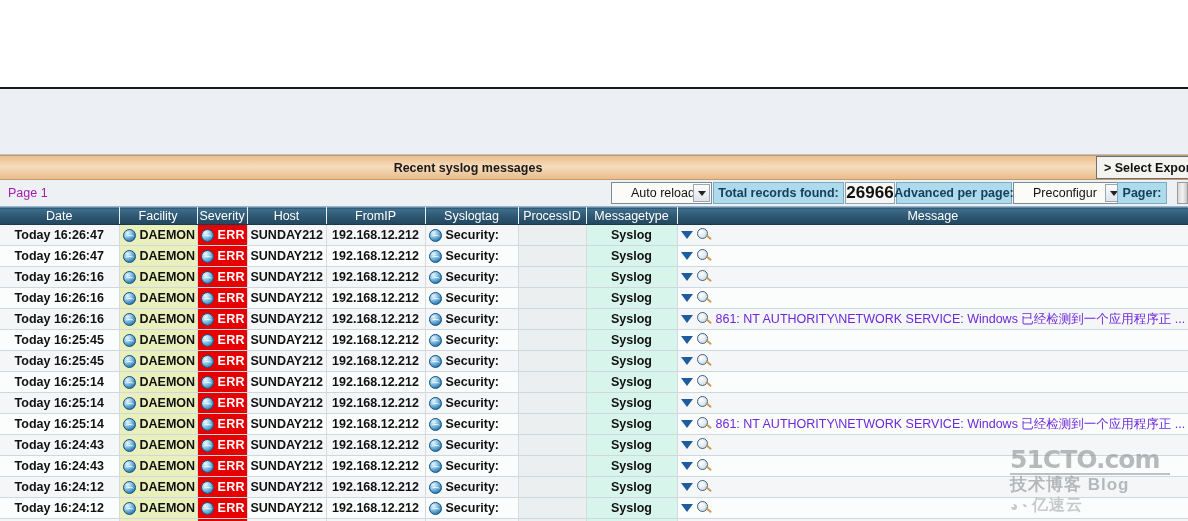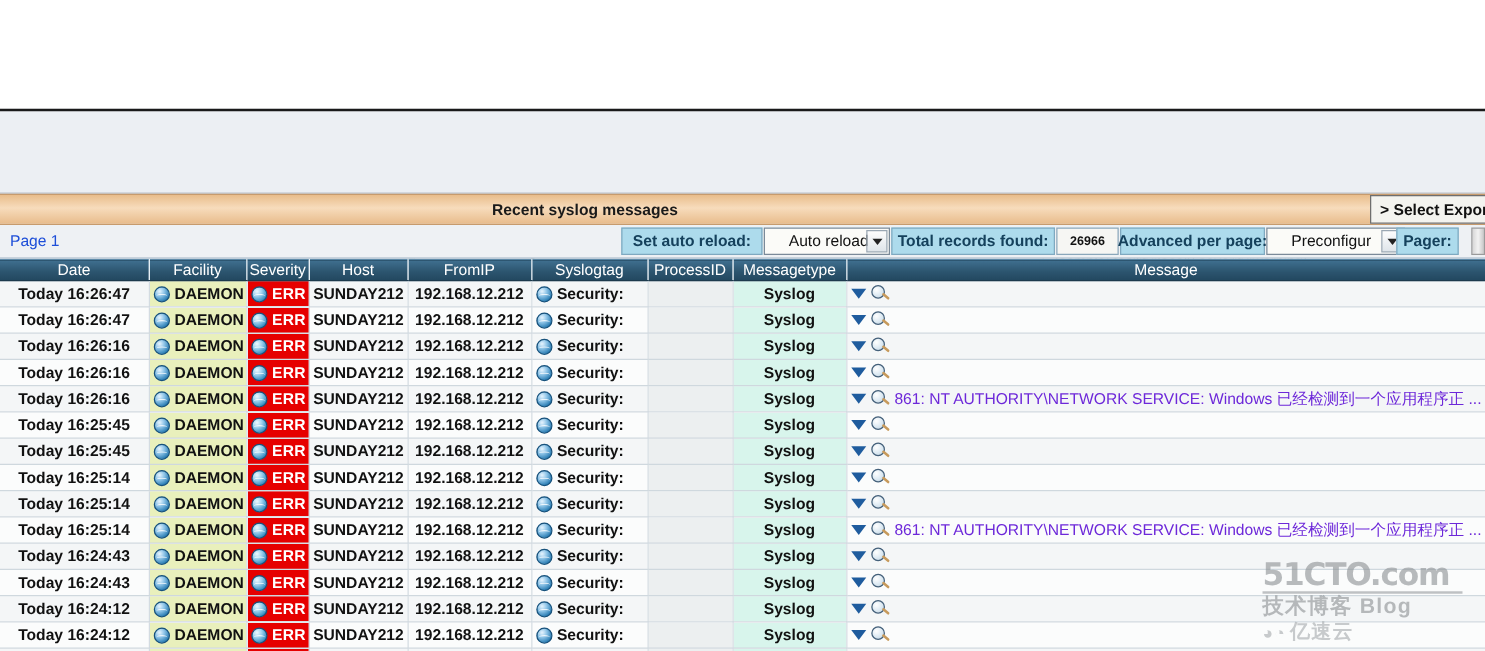--- a/index.html
+++ b/index.html
@@ -127,40 +127,40 @@
 
   
   .toolbar {
     position: absolute; left: 0; top: 180px;
     width: 1188px; height: 27px;
     background: #eef1f4;
     border-bottom: 1px solid #9fb3c4;
   }
   .page-label {
     position: absolute; left: 8px; top: 186px;
-    font-size: 12.5px; color: #1d4ed8;
+    font-size: 12.5px; color: #a21caf;
   }
   .tb-cell {
     position: absolute; top: 182px; height: 22px;
     background: #addbec;
     border: 1px solid #7fa9c0;
     font-size: 12.5px; font-weight: bold; color: #15415c;
     display: flex; align-items: center; justify-content: center;
     padding: 0 4px;
     white-space: nowrap;
   }
   #tb-setauto { left: 497px; width: 113px; }
   #tb-total { left: 713px; width: 131px; }
   #tb-recperpage { left: 896px; width: 116px; }
   #tb-pager { left: 1117px; width: 50px; }
   .tb-value {
     position: absolute; top: 182px; height: 22px;
     background: #f6f6f3;
     border: 1px solid #8aa7ba;
-    font-size: 10px; font-weight: bold; color: #111;
+    font-size: 17px; font-weight: bold; color: #111;
     display: flex; align-items: center; justify-content: center;
     padding: 0 5px;
   }
   #tb-total-val { left: 845px; width: 50px; }
   .tb-select {
     position: absolute; top: 182px; height: 22px;
     background: #fbfbf8;
     border: 1px solid #7b8a99;
     font-size: 12.5px; color: #111;
     display: flex; align-items: center;
@@ -381,21 +381,20 @@
   </div>
 
   <div class="banner">
     <div class="banner-title">Recent syslog messages</div>
   </div>
   <div class="select-export">&gt; Select Expor</div>
 
   <div class="toolbar"></div>
   <div class="page-label">Page 1</div>
 
-  <div class="tb-cell" id="tb-setauto">Set auto reload:</div>
   <div class="tb-select" id="tb-autoreload-sel">
     <span>Auto reload</span>
     <span class="arrowbox">
         <span class="tri"></span>
       </span>
   </div>
 
   <div class="tb-cell" id="tb-total">Total records found:</div>
   <div class="tb-value" id="tb-total-val">26966</div>
 

